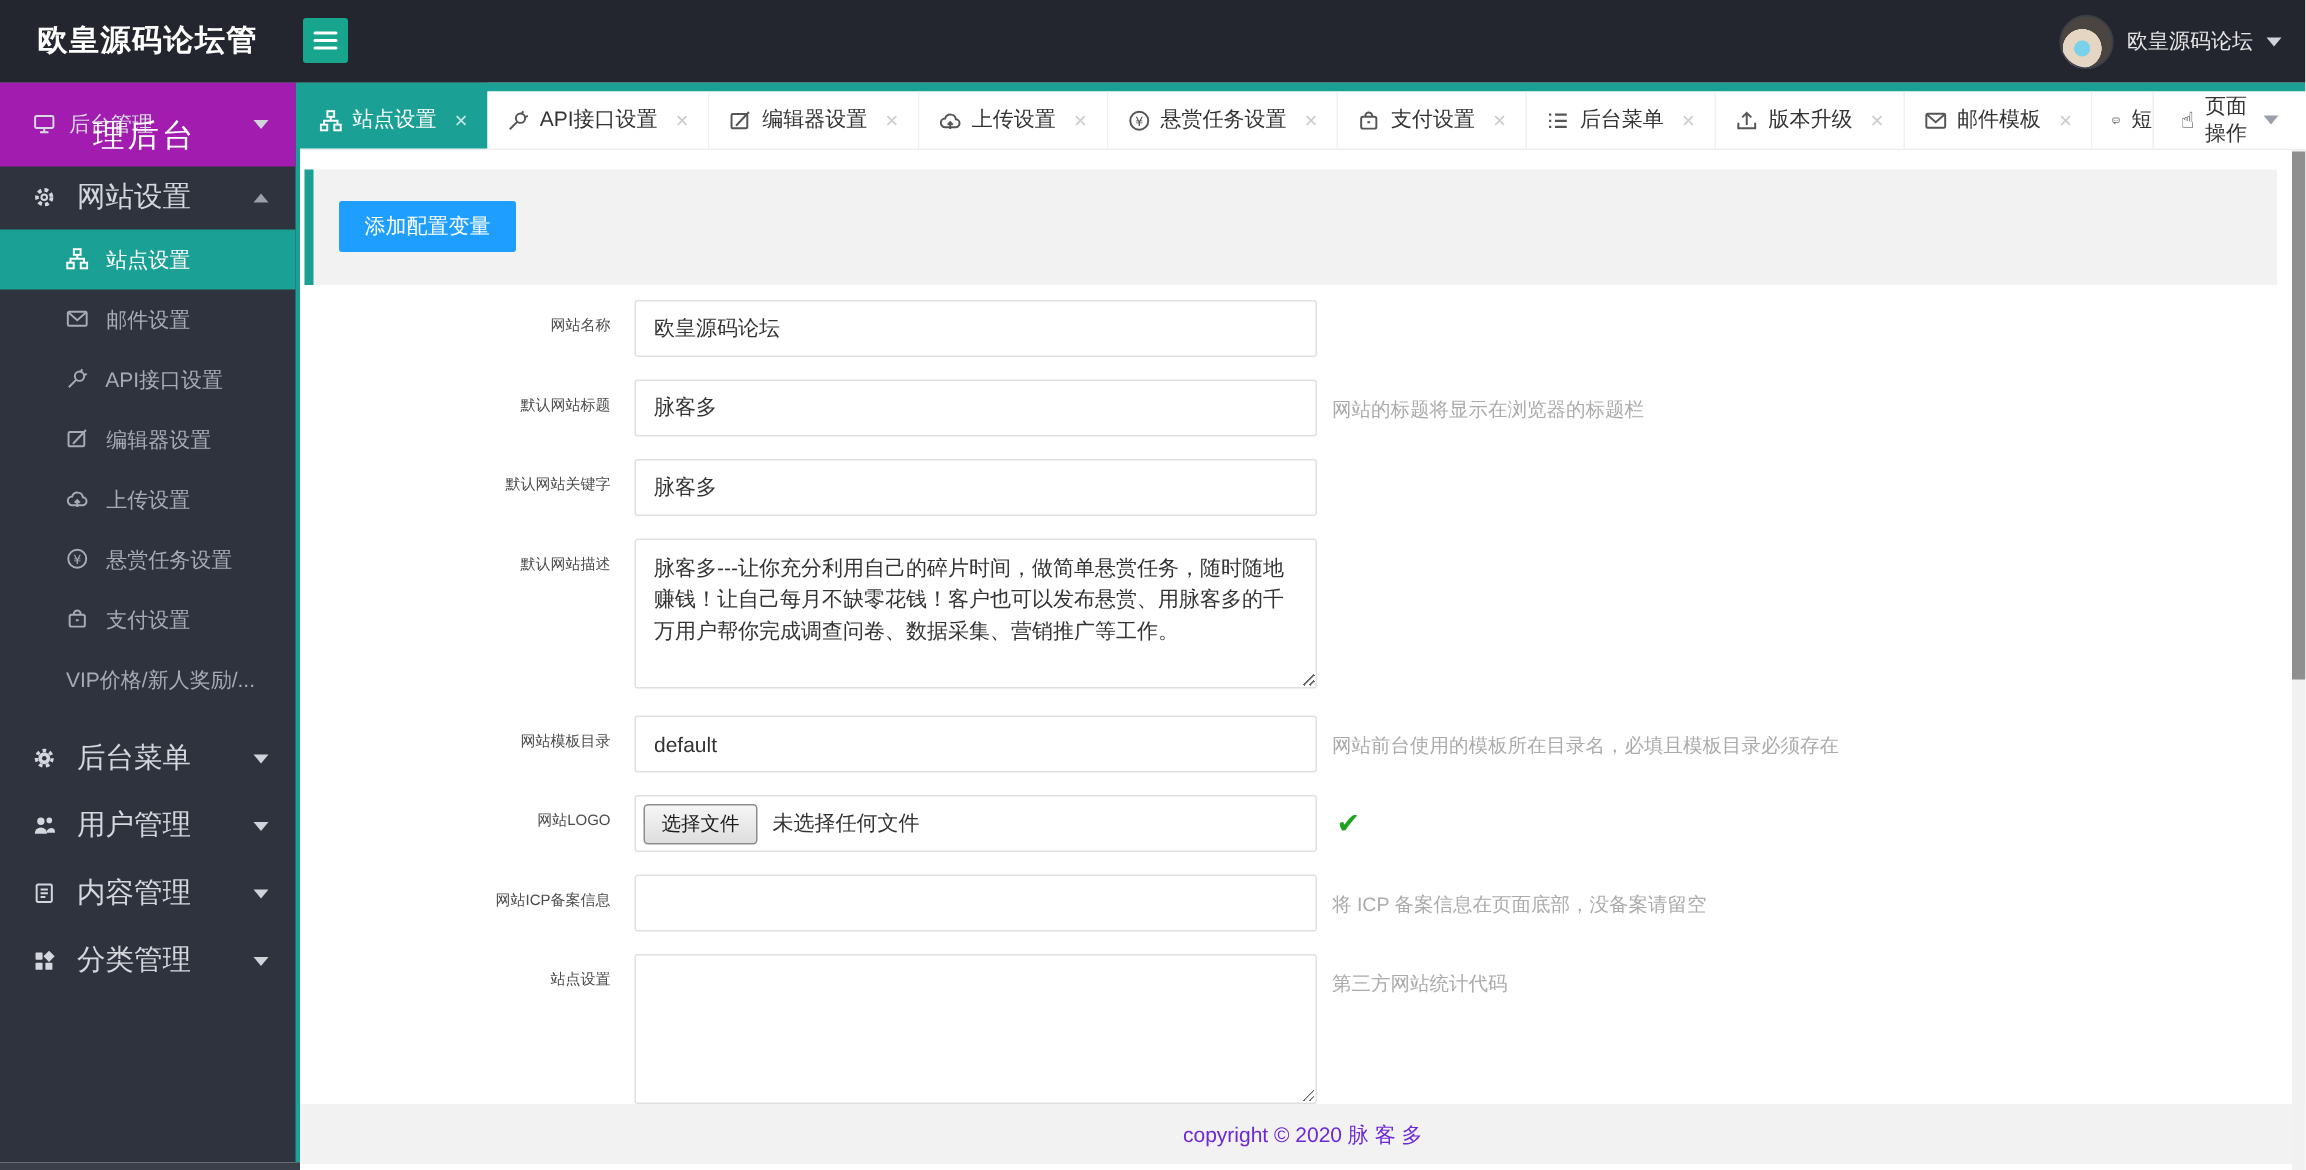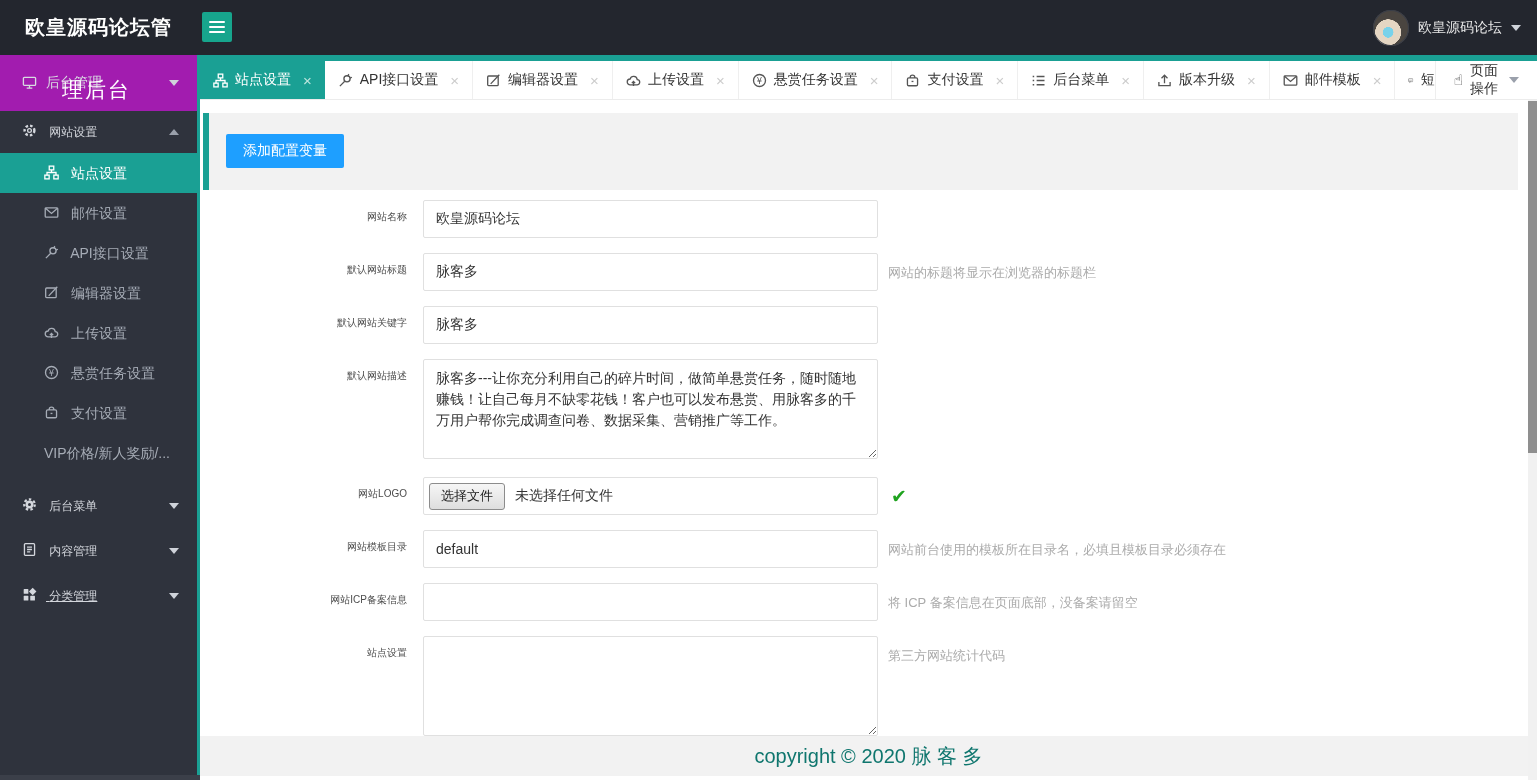--- a/index.html
+++ b/index.html
@@ -20,21 +20,21 @@
   .caret{width:0;height:0;border-left:5px solid transparent;border-right:5px solid transparent;border-top:6px solid #9aa0ab;}
   .caret.up{border-top:none;border-bottom:6px solid #9aa0ab;}
   .caret.light{border-top-color:#cfd3da;}
   
   .sidebar{position:absolute;top:55px;left:0;width:200px;height:720px;background:#2f333d;z-index:30;border-right:3px solid #1aa094;box-sizing:border-box;}
   .side-home{position:relative;height:56px;background:#a21caf;color:#d8dbe1;}
   .side-home .sh-small{position:absolute;left:46px;top:19px;font-size:14px;}
   .side-home .sh-big{position:absolute;left:62px;top:21px;font-size:21px;font-weight:normal;color:#fff;letter-spacing:2px;}
   .side-home .mi{position:absolute;left:22px;top:20px;}
   .side-home .caret{position:absolute;right:18px;top:25px;}
-  .menu-item{position:relative;height:42px;line-height:42px;padding-left:22px;color:#d4d7dd;font-size:12px;cursor:pointer;white-space:nowrap;}
+  .menu-item{position:relative;height:42px;line-height:42px;padding-left:22px;color:#d4d7dd;font-size:19px;cursor:pointer;white-space:nowrap;}
   .menu-item .mi{vertical-align:-2px;margin-right:9px;}
   .menu-item .caret{position:absolute;right:18px;top:18px;}
   .sub-item{position:relative;height:40px;line-height:40px;padding-left:44px;color:#a6acb6;font-size:14px;cursor:pointer;white-space:nowrap;overflow:hidden;text-overflow:ellipsis;}
   .sub-item .mi{vertical-align:-2px;margin-right:8px;}
   .sub-item.active{background:#1aa094;color:#ffffff;}
   .mi{display:inline-block;width:15px;height:15px;}
   .side-bottom-strip{position:absolute;left:0;bottom:0;width:200px;height:5px;background:#3b3f49;z-index:35;}
   .page-bottom-strip{position:absolute;left:200px;bottom:0;width:1337px;height:4px;background:#e9e9e9;z-index:5;}
   
   .tabbar{position:absolute;left:200px;top:55px;width:1337px;height:45px;background:#fff;border-top:6px solid #1aa094;box-sizing:border-box;display:flex;align-items:stretch;z-index:25;border-bottom:1px solid #ececec;}
@@ -54,21 +54,21 @@
   .form{position:absolute;left:0;top:100px;width:1337px;}
   .row{display:flex;align-items:flex-start;margin-bottom:15px;}
   .flabel{width:223px;padding:10px 16px 0 0;box-sizing:border-box;text-align:right;font-size:10px;color:#4c4c4c;white-space:nowrap;}
   .field{width:455px;flex:0 0 455px;}
   .inp{width:455px;height:38px;border:1px solid #e0e0e0;border-radius:2px;padding:0 12px;box-sizing:border-box;font-size:14px;color:#333;font-family:inherit;background:#fff;}
   .ta{width:455px;height:100px;border:1px solid #e0e0e0;border-radius:2px;padding:8px 12px;box-sizing:border-box;font-size:14px;color:#333;line-height:21px;font-family:inherit;resize:both;}
   .hint{margin-left:10px;padding-top:11px;font-size:13px;color:#ababab;white-space:nowrap;}
   .file-box{width:455px;height:38px;border:1px solid #e0e0e0;border-radius:2px;box-sizing:border-box;display:flex;align-items:center;gap:10px;padding:0 5px;}
   .file-btn{height:27px;padding:0 11px;background:linear-gradient(#f6f6f6,#dedede);border:1px solid #8c8c8c;border-radius:3px;font-size:13px;color:#1c1c1c;cursor:pointer;font-family:inherit;}
   .check{margin-left:13px;padding-top:8px;font-size:19px;color:#1fa31f;font-weight:bold;font-family:"DejaVu Sans",sans-serif;}
-  .footer{position:absolute;left:0;bottom:4px;width:1337px;height:40px;background:#f2f2f2;text-align:center;line-height:40px;font-size:20px;color:#0f766e;}
+  .footer{position:absolute;left:0;bottom:4px;width:1337px;height:40px;background:#f2f2f2;text-align:center;line-height:40px;font-size:14px;color:#6d28d9;}
   
   .scrollbar{position:absolute;right:0;top:100px;width:9px;height:680px;background:#f1f1f1;z-index:50;}
   .scroll-thumb{position:absolute;left:0;top:1px;width:9px;height:352px;background:#8f8f8f;cursor:pointer;}
   svg.ic{display:block;width:15px;height:15px;}
 </style>
 </head>
 <body>
 
 <svg width="0" height="0" style="position:absolute" aria-hidden="true">
   <defs>
@@ -256,26 +256,33 @@
 
   <div class="menu-item" style="margin-top:12px;">
     <svg class="ic mi" style="display:inline-block">
         <use href="#i-gear2"></use>
       </svg>
     <span>后台菜单</span>
     <span class="caret light"></span>
   </div>
   <div class="menu-item" style="margin-top:3px;">
     <svg class="ic mi" style="display:inline-block">
+        <use href="#i-users"></use>
+      </svg>
+    <span>用户管理</span>
+    <span class="caret light"></span>
+  </div>
+  <div class="menu-item" style="margin-top:3px;">
+    <svg class="ic mi" style="display:inline-block">
         <use href="#i-doc"></use>
       </svg>
     <span>内容管理</span>
     <span class="caret light"></span>
   </div>
-  <div class="menu-item" style="margin-top:3px;text-decoration:underline;">
+  <div class="menu-item" style="margin-top:3px;">
     <svg class="ic mi" style="display:inline-block">
         <use href="#i-grid"></use>
       </svg>
     <span>分类管理</span>
     <span class="caret light"></span>
   </div>
 </nav>
 <div class="side-bottom-strip"></div>
 <div class="page-bottom-strip"></div>
 
@@ -374,40 +381,40 @@
     </div>
 
     <div class="row">
       <div class="flabel">默认网站关键字</div>
       <div class="field"><input class="inp" type="text" value="脉客多" style=""></div>
     </div>
 
     <div class="row">
       <div class="flabel">默认网站描述</div>
       <div class="field"><textarea class="ta" style="">脉客多---让你充分利用自己的碎片时间，做简单悬赏任务，随时随地赚钱！让自己每月不缺零花钱！客户也可以发布悬赏、用脉客多的千万用户帮你完成调查问卷、数据采集、营销推广等工作。</textarea></div>
+    </div>
+
+    <div class="row">
+      <div class="flabel">网站模板目录</div>
+      <div class="field"><input class="inp" type="text" value="default" style=""></div>
+      <div class="hint">网站前台使用的模板所在目录名，必填且模板目录必须存在</div>
     </div>
 
     <div class="row">
       <div class="flabel">网站LOGO</div>
       <div class="field">
         <div class="file-box">
           <button type="button" class="file-btn">选择文件</button>
           <span>未选择任何文件</span>
         </div>
       </div>
       <div class="check">✔</div>
     </div>
 
     <div class="row">
-      <div class="flabel">网站模板目录</div>
-      <div class="field"><input class="inp" type="text" value="default" style=""></div>
-      <div class="hint">网站前台使用的模板所在目录名，必填且模板目录必须存在</div>
-    </div>
-
-    <div class="row">
       <div class="flabel">网站ICP备案信息</div>
       <div class="field"><input class="inp" type="text" value="" style=""></div>
       <div class="hint">将 ICP 备案信息在页面底部，没备案请留空</div>
     </div>
 
     <div class="row">
       <div class="flabel">站点设置</div>
       <div class="field"><textarea class="ta" style=""></textarea></div>
       <div class="hint">第三方网站统计代码</div>
     </div>

